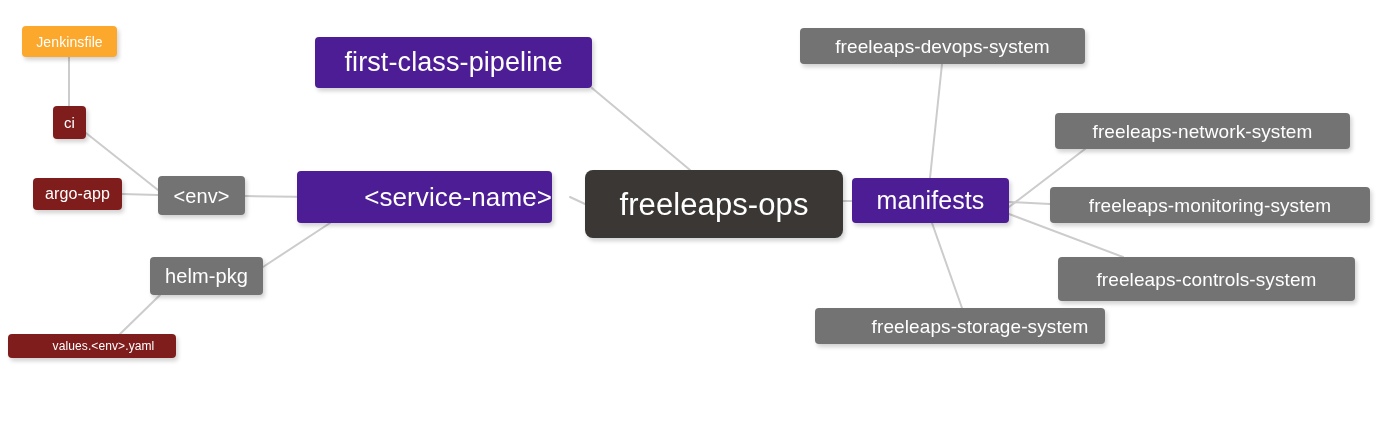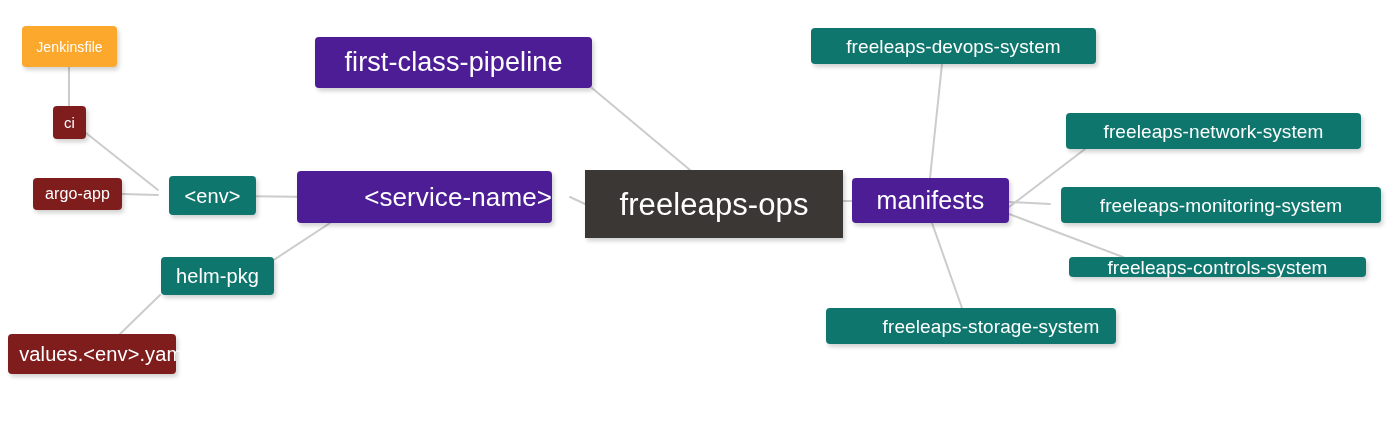--- a/index.html
+++ b/index.html
@@ -33,24 +33,24 @@
     justify-content: center;
     color: #ffffff;
     border-radius: 4px;
     white-space: nowrap;
     line-height: 1;
     box-shadow: 2px 3px 4px rgba(0,0,0,0.18);
     letter-spacing: 0.1px;
   }
   .n-root {
     background: #3B3735;
-    border-radius: 0;
+    border-radius: 8px;
   }
   .n-blue  { background: #4c1d95; }
-  .n-green { background: #0f766e; margin-left: 11px; }
+  .n-green { background: #737373; }
   .n-orange{ background: #FBA82C; }
   .n-red   { background: #7f1d1d; }
 </style>
 </head>
 <body>
 
 <div id="canvas">
   <svg id="edges" viewBox="0 0 1390 421" width="1390" height="421">
       <path d="M 585,204 L 570,197" stroke="#cccccc" stroke-width="2" fill="none" stroke-linecap="round"></path>
       <path d="M 592,88 L 690,170" stroke="#cccccc" stroke-width="2" fill="none" stroke-linecap="round"></path>
@@ -82,38 +82,38 @@
       </div>
       <div class="node n-green" style="left: 158px; top: 176px; width: 87px; height: 39px; font-size: 20px;">
         <span>&lt;env&gt;</span>
       </div>
       <div class="node n-green" style="left: 150px; top: 257px; width: 113px; height: 38px; font-size: 20px;">
         <span>helm-pkg</span>
       </div>
       <div class="node n-red" style="left: 53px; top: 106px; width: 33px; height: 33px; font-size: 15px;">
         <span>ci</span>
       </div>
-      <div class="node n-orange" style="left: 22px; top: 26px; width: 95px; height: 41px; font-size: 14px;">
+      <div class="node n-orange" style="left: 22px; top: 26px; width: 95px; height: 31px; font-size: 14px;">
         <span>Jenkinsfile</span>
       </div>
       <div class="node n-red" style="left: 33px; top: 178px; width: 89px; height: 32px; font-size: 16px;">
         <span>argo-app</span>
       </div>
-      <div class="node n-red" style="left: 8px; top: 334px; width: 168px; height: 40px; font-size: 20px; padding-left: 23px;">
+      <div class="node n-red" style="left: 8px; top: 334px; width: 168px; height: 24px; font-size: 12px; padding-left: 23px;">
         <span>values.&lt;env&gt;.yaml</span>
       </div>
       <div class="node n-green" style="left: 800px; top: 28px; width: 285px; height: 36px; font-size: 19px;">
         <span>freeleaps-devops-system</span>
       </div>
       <div class="node n-green" style="left: 1055px; top: 113px; width: 295px; height: 36px; font-size: 19px;">
         <span>freeleaps-network-system</span>
       </div>
       <div class="node n-green" style="left: 1050px; top: 187px; width: 320px; height: 36px; font-size: 19px;">
         <span>freeleaps-monitoring-system</span>
       </div>
-      <div class="node n-green" style="left: 1058px; top: 257px; width: 297px; height: 20px; font-size: 19px; justify-content: center;">
+      <div class="node n-green" style="left: 1058px; top: 257px; width: 297px; height: 44px; font-size: 19px; justify-content: center;">
         <span>freeleaps-controls-system</span>
       </div>
       <div class="node n-green" style="left: 815px; top: 308px; width: 290px; height: 36px; font-size: 19px; padding-left: 40px;">
         <span>freeleaps-storage-system</span>
       </div>
     </div>
 </div>
 
 </body></html>

